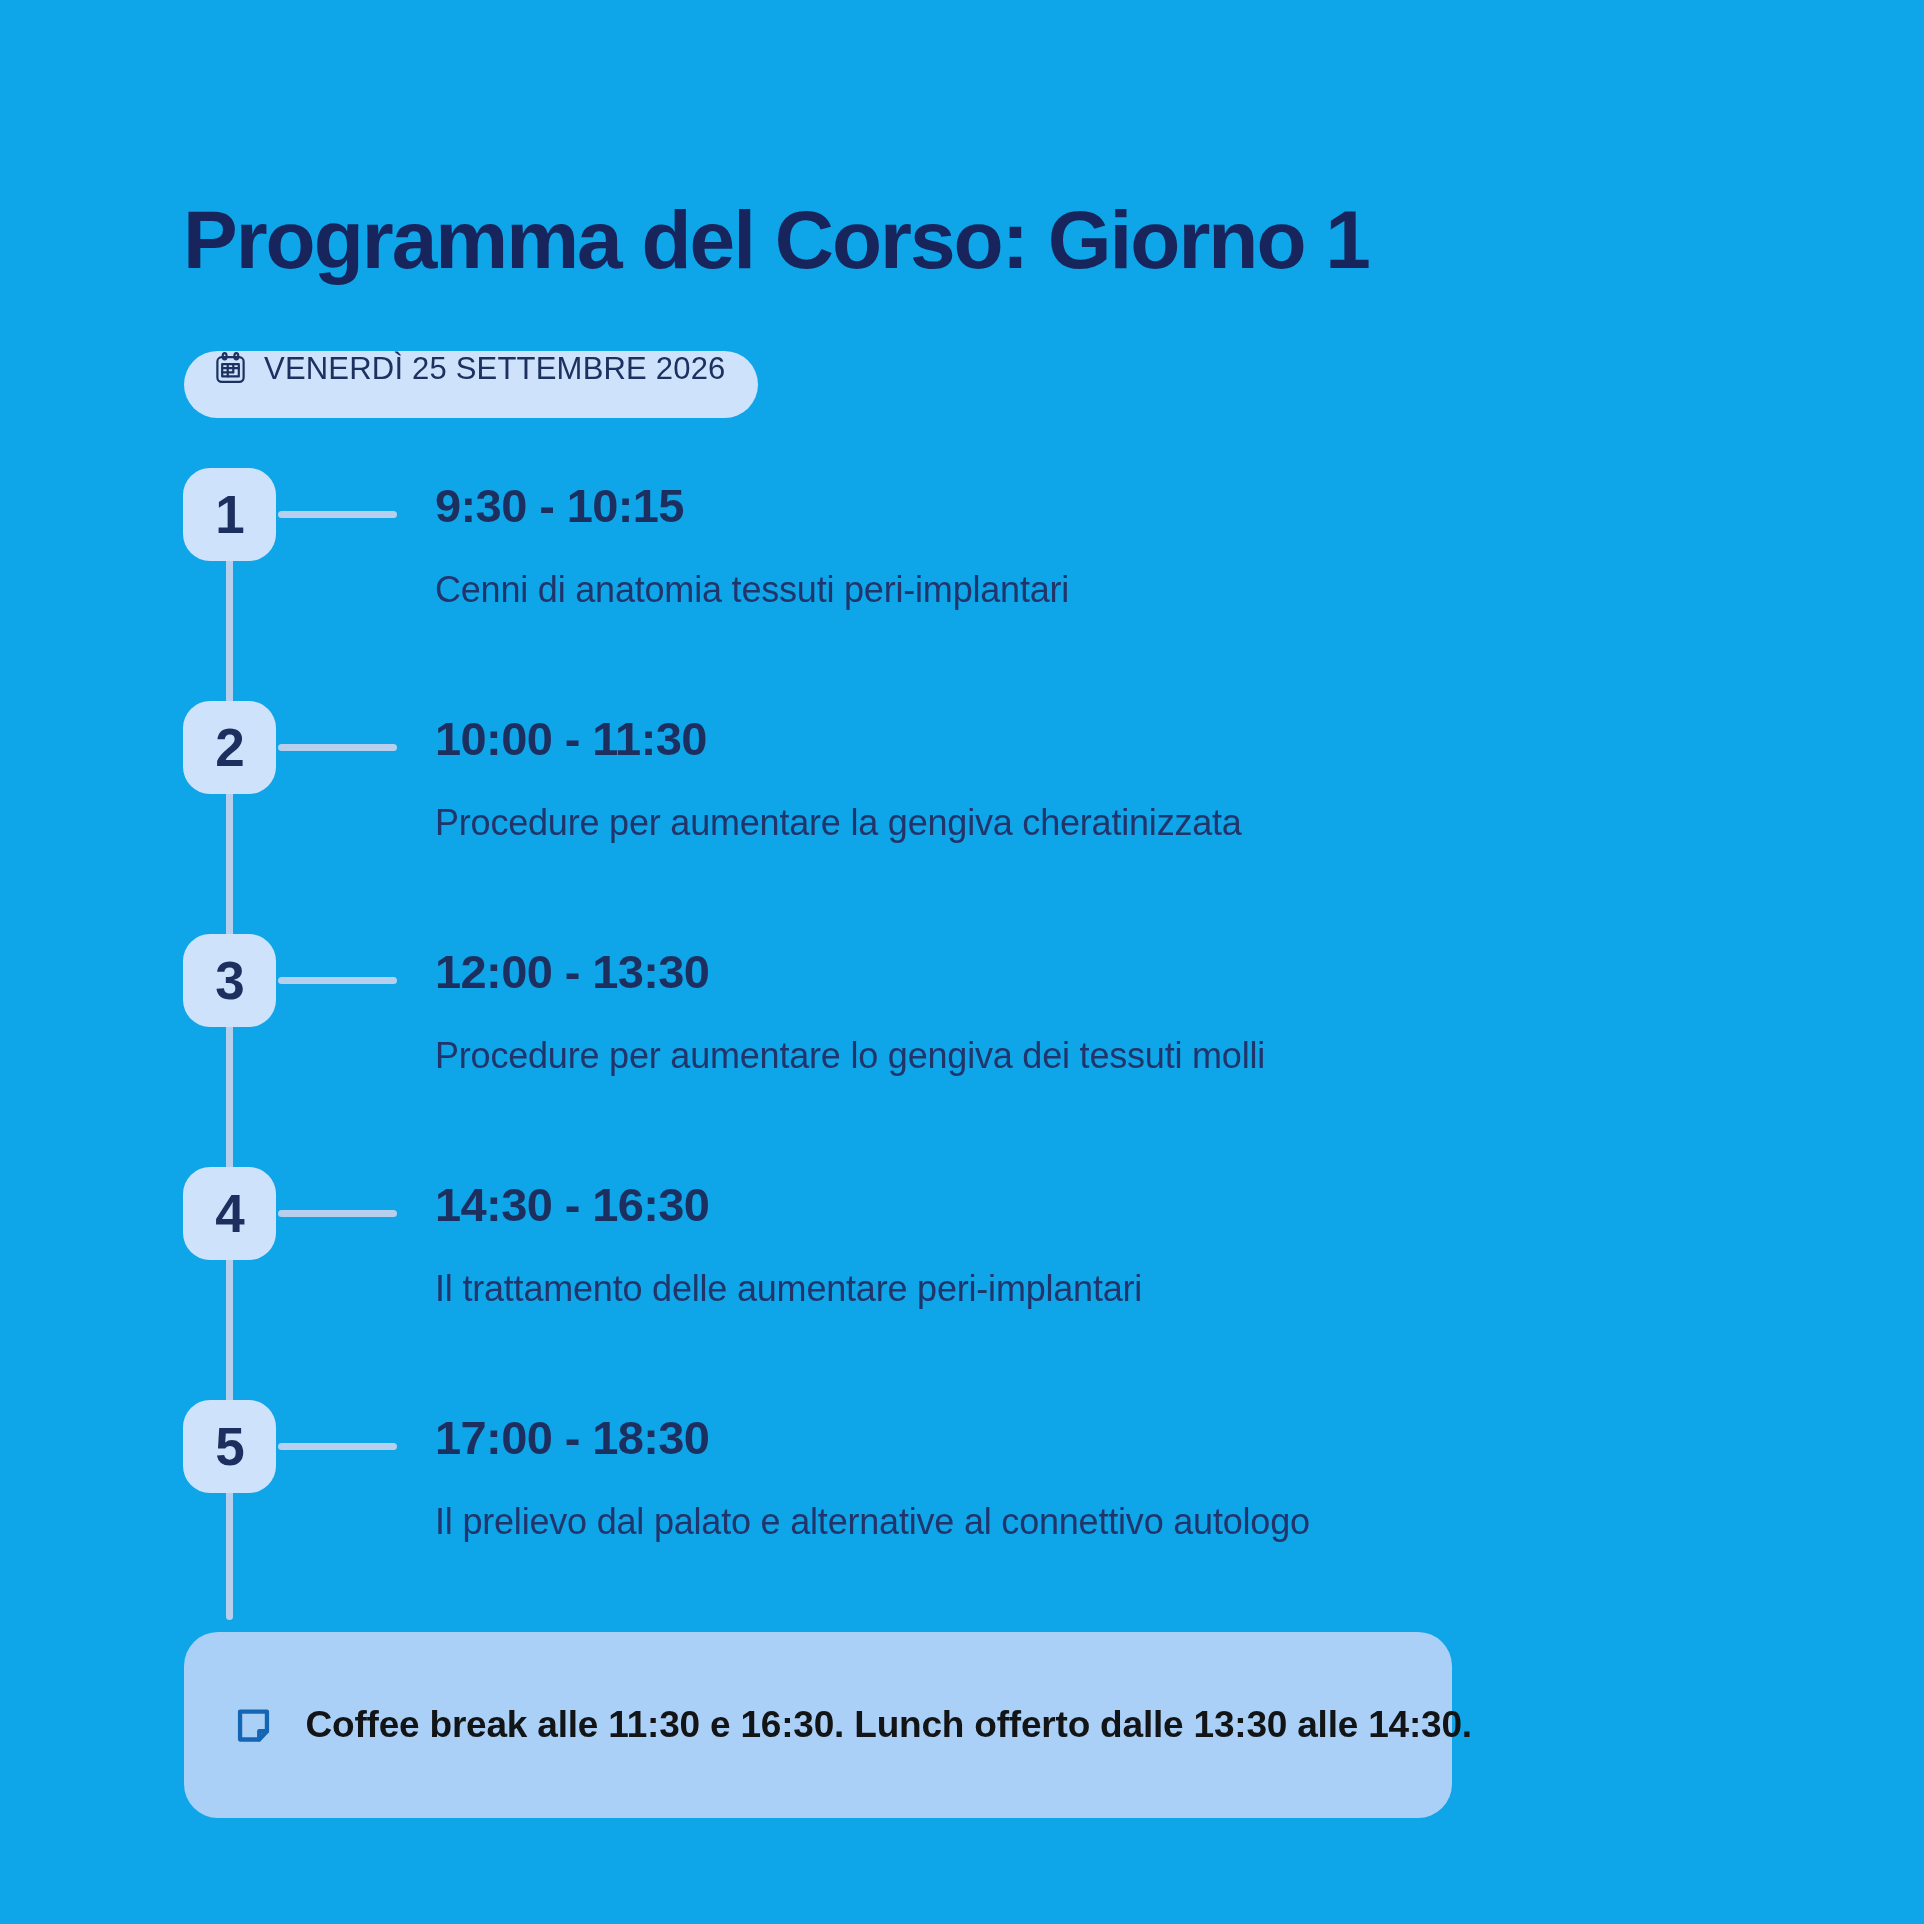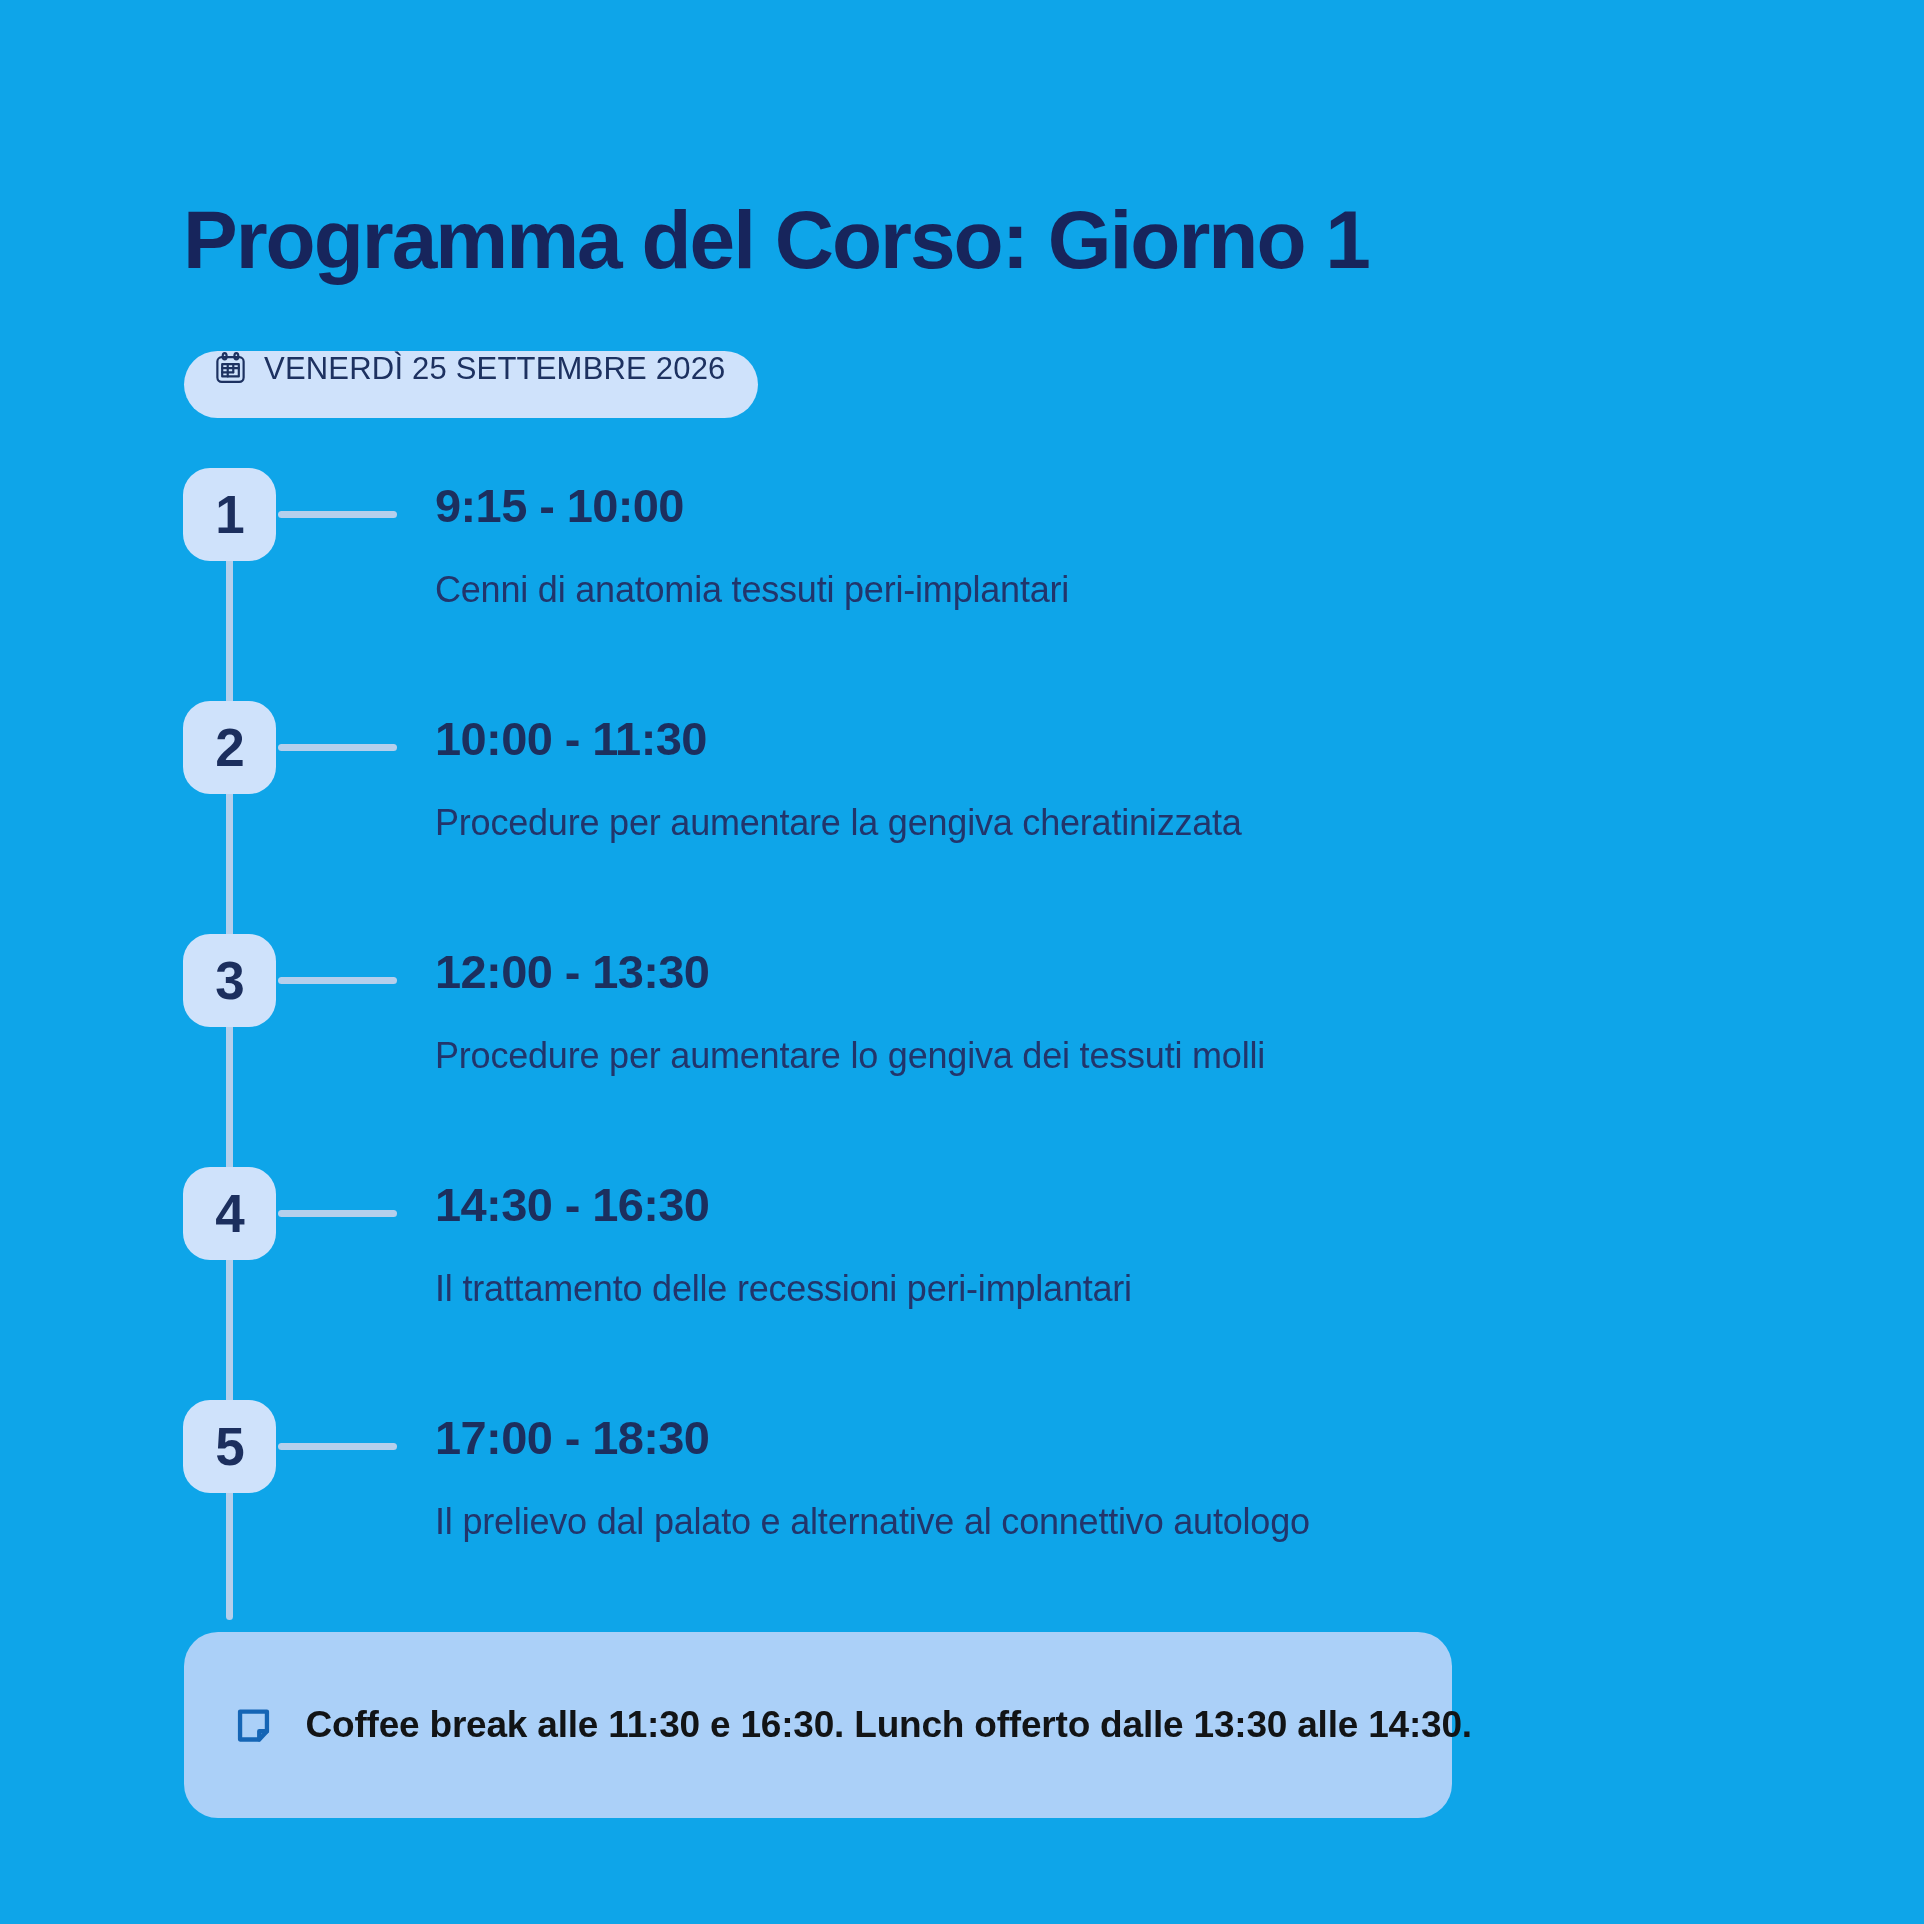--- a/index.html
+++ b/index.html
@@ -198,21 +198,21 @@
 
   <div class="timeline">
     <div class="timeline-rail"></div>
 
     <div class="timeline-item">
       <div class="step-badge">
         <span class="step-number">1</span>
       </div>
       <div class="step-connector"></div>
       <div class="step-content">
-        <div class="step-time">9:15 - 10:00</div>
+        <div class="step-time">9:30 - 10:15</div>
         <div class="step-desc">Cenni di anatomia tessuti peri-implantari</div>
       </div>
     </div>
 
     <div class="timeline-item">
       <div class="step-badge">
         <span class="step-number">2</span>
       </div>
       <div class="step-connector"></div>
       <div class="step-content">
@@ -232,21 +232,21 @@
       </div>
     </div>
 
     <div class="timeline-item">
       <div class="step-badge">
         <span class="step-number">4</span>
       </div>
       <div class="step-connector"></div>
       <div class="step-content">
         <div class="step-time">14:30 - 16:30</div>
-        <div class="step-desc">Il trattamento delle recessioni peri-implantari</div>
+        <div class="step-desc">Il trattamento delle aumentare peri-implantari</div>
       </div>
     </div>
 
     <div class="timeline-item">
       <div class="step-badge">
         <span class="step-number">5</span>
       </div>
       <div class="step-connector"></div>
       <div class="step-content">
         <div class="step-time">17:00 - 18:30</div>

